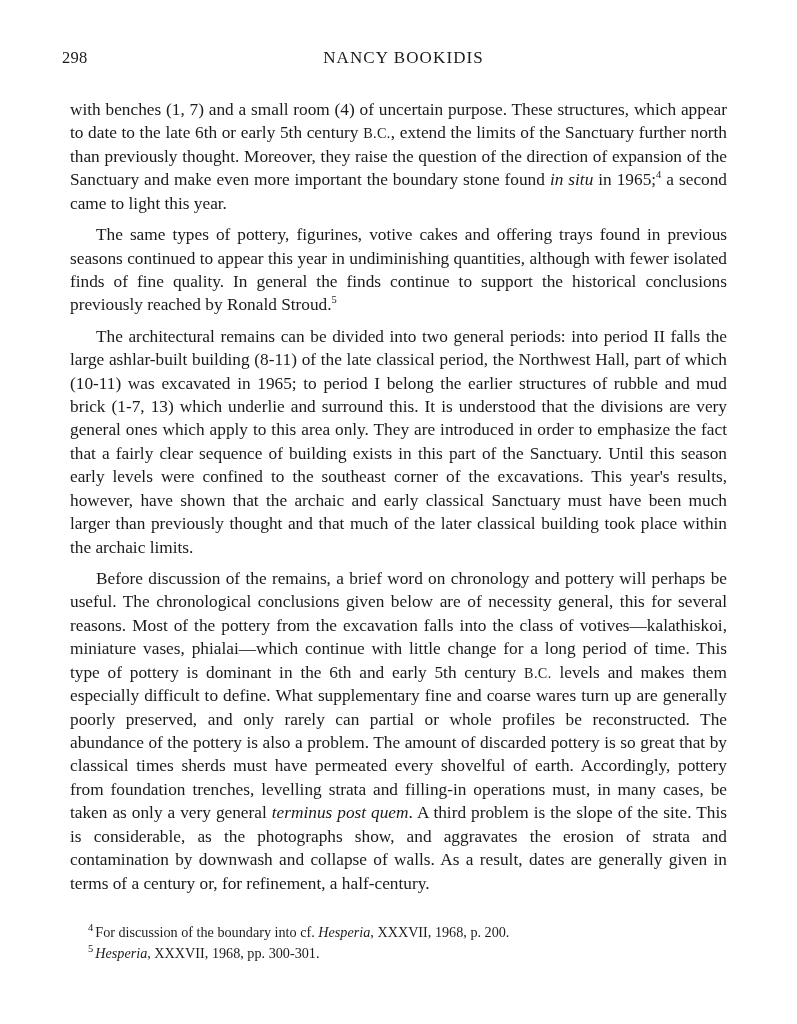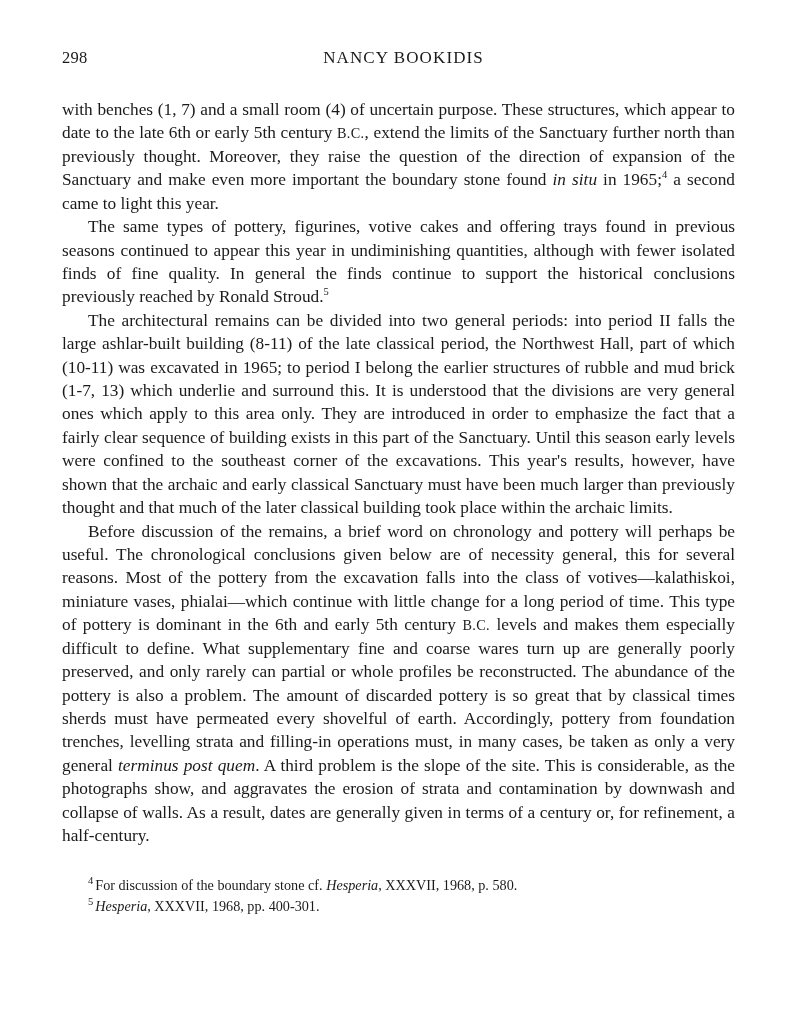--- a/index.html
+++ b/index.html
@@ -34,21 +34,21 @@
     flex: 0 0 70px;
   }
   .head-title {
     flex: 1 1 auto;
     text-align: center;
     font-size: 17px;
     letter-spacing: 1.1px;
     padding-right: 60px;
   }
   .body-text p {
-    margin: 0;
+    margin: 8px;
     font-size: 17.3px;
     line-height: 1.355;
     text-align: justify;
     text-justify: inter-word;
     hyphens: none;
     text-indent: 26px;
   }
   .body-text p.noindent {
     text-indent: 0;
   }
@@ -102,17 +102,17 @@
       </div>
 
 
     <div id="paras-after">
         <p><span>The architectural remains can be divided into two general periods: into period II falls the large ashlar-built building (8-11) of the late classical period, the Northwest Hall, part of which (10-11) was excavated in 1965; to period I belong the earlier structures of rubble and mud brick (1-7, 13) which underlie and surround this.  It is understood that the divisions are very general ones which apply to this area only.  They are introduced in order to emphasize the fact that a fairly clear sequence of building exists in this part of the Sanctuary.  Until this season early levels were confined to the southeast corner of the excavations.  This year's results, however, have shown that the archaic and early classical Sanctuary must have been much larger than previously thought and that much of the later classical building took place within the archaic limits.</span></p>
         <p><span>Before discussion of the remains, a brief word on chronology and pottery will perhaps be useful.  The chronological conclusions given below are of necessity general, this for several reasons.  Most of the pottery from the excavation falls into the class of votives—kalathiskoi, miniature vases, phialai—which continue with little change for a long period of time.  This type of pottery is dominant in the 6th and early 5th century </span><span class="sc">B.C.</span><span> levels and makes them especially difficult to define.  What supplementary fine and coarse wares turn up are generally poorly preserved, and only rarely can partial or whole profiles be reconstructed.  The abundance of the pottery is also a problem.  The amount of discarded pottery is so great that by classical times sherds must have permeated every shovelful of earth.  Accordingly, pottery from foundation trenches, levelling strata and filling-in operations must, in many cases, be taken as only a very general </span><i>terminus post quem</i><span>.  A third problem is the slope of the site.  This is considerable, as the photographs show, and aggravates the erosion of strata and contamination by downwash and collapse of walls.  As a result, dates are generally given in terms of a century or, for refinement, a half-century.</span></p>
       </div>
   </div>
 
   <div class="notes" id="footnotes">
-      <p class="note"><sup>4</sup><span>For discussion of the boundary stone cf. </span><i>Hesperia</i><span>, XXXVII, 1968, p. 580.</span></p>
-      <p class="note"><sup>5</sup><i>Hesperia</i><span>, XXXVII, 1968, pp. 400-301.</span></p>
+      <p class="note"><sup>4</sup><span>For discussion of the boundary into cf. </span><i>Hesperia</i><span>, XXXVII, 1968, p. 200.</span></p>
+      <p class="note"><sup>5</sup><i>Hesperia</i><span>, XXXVII, 1968, pp. 300-301.</span></p>
     </div>
 
 </div>
 
 </body></html>

